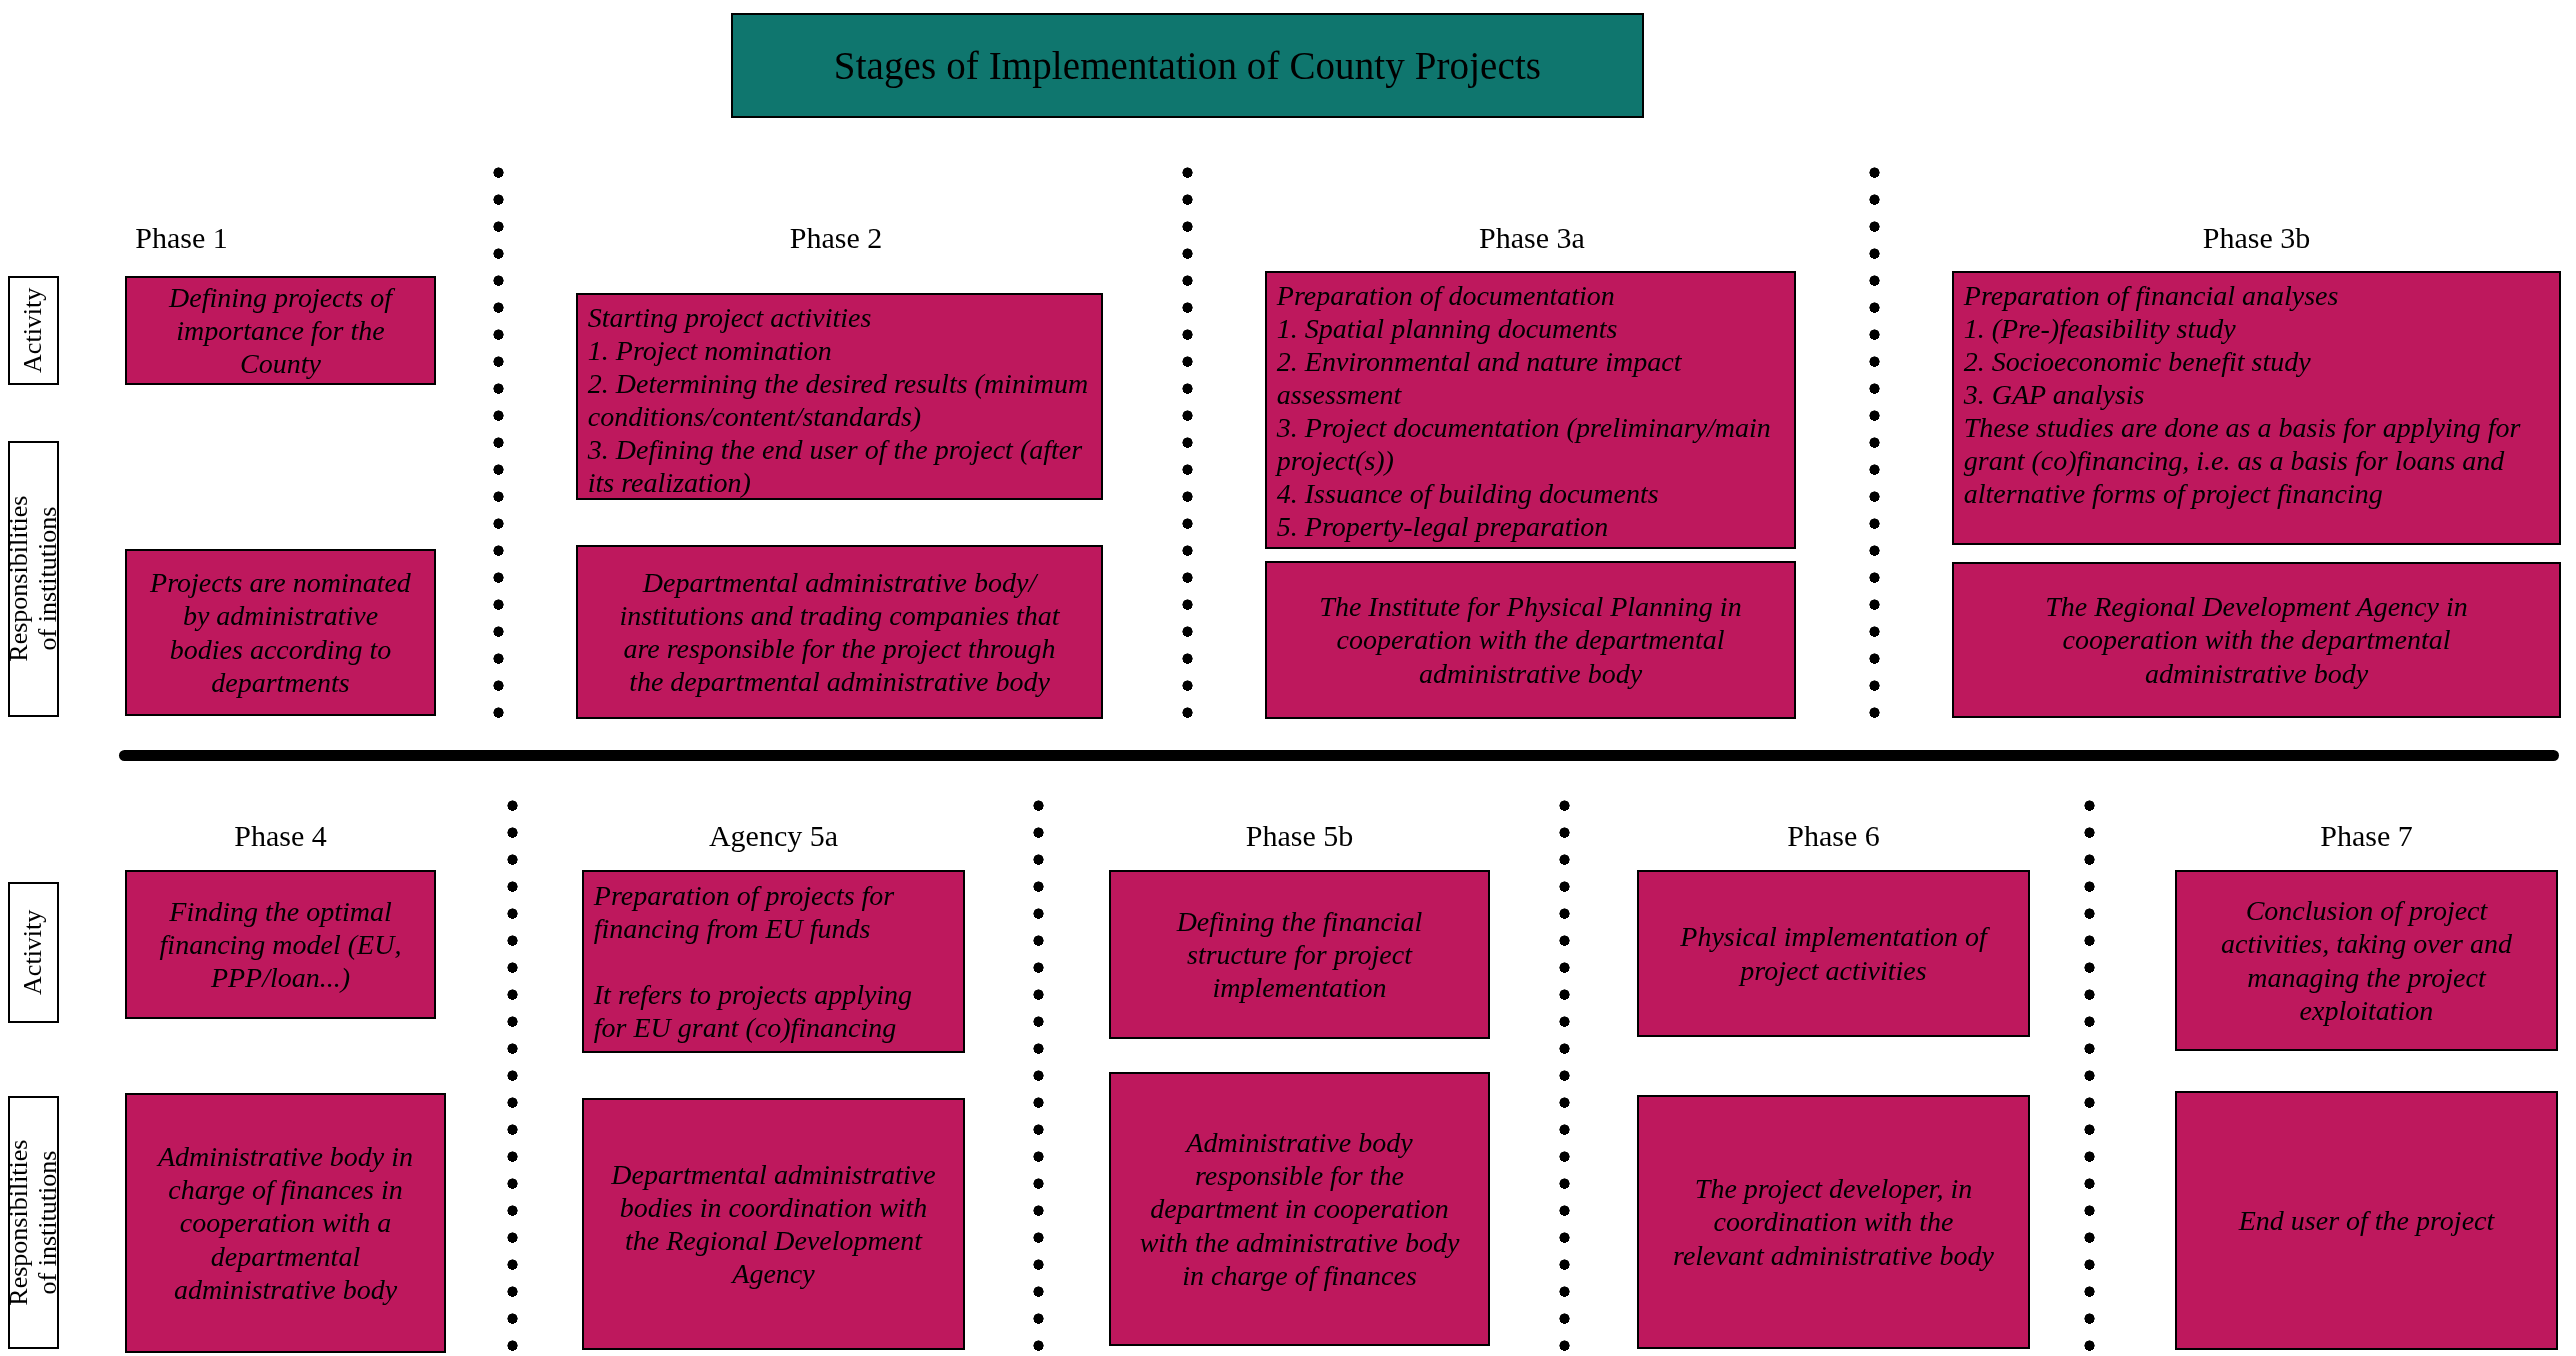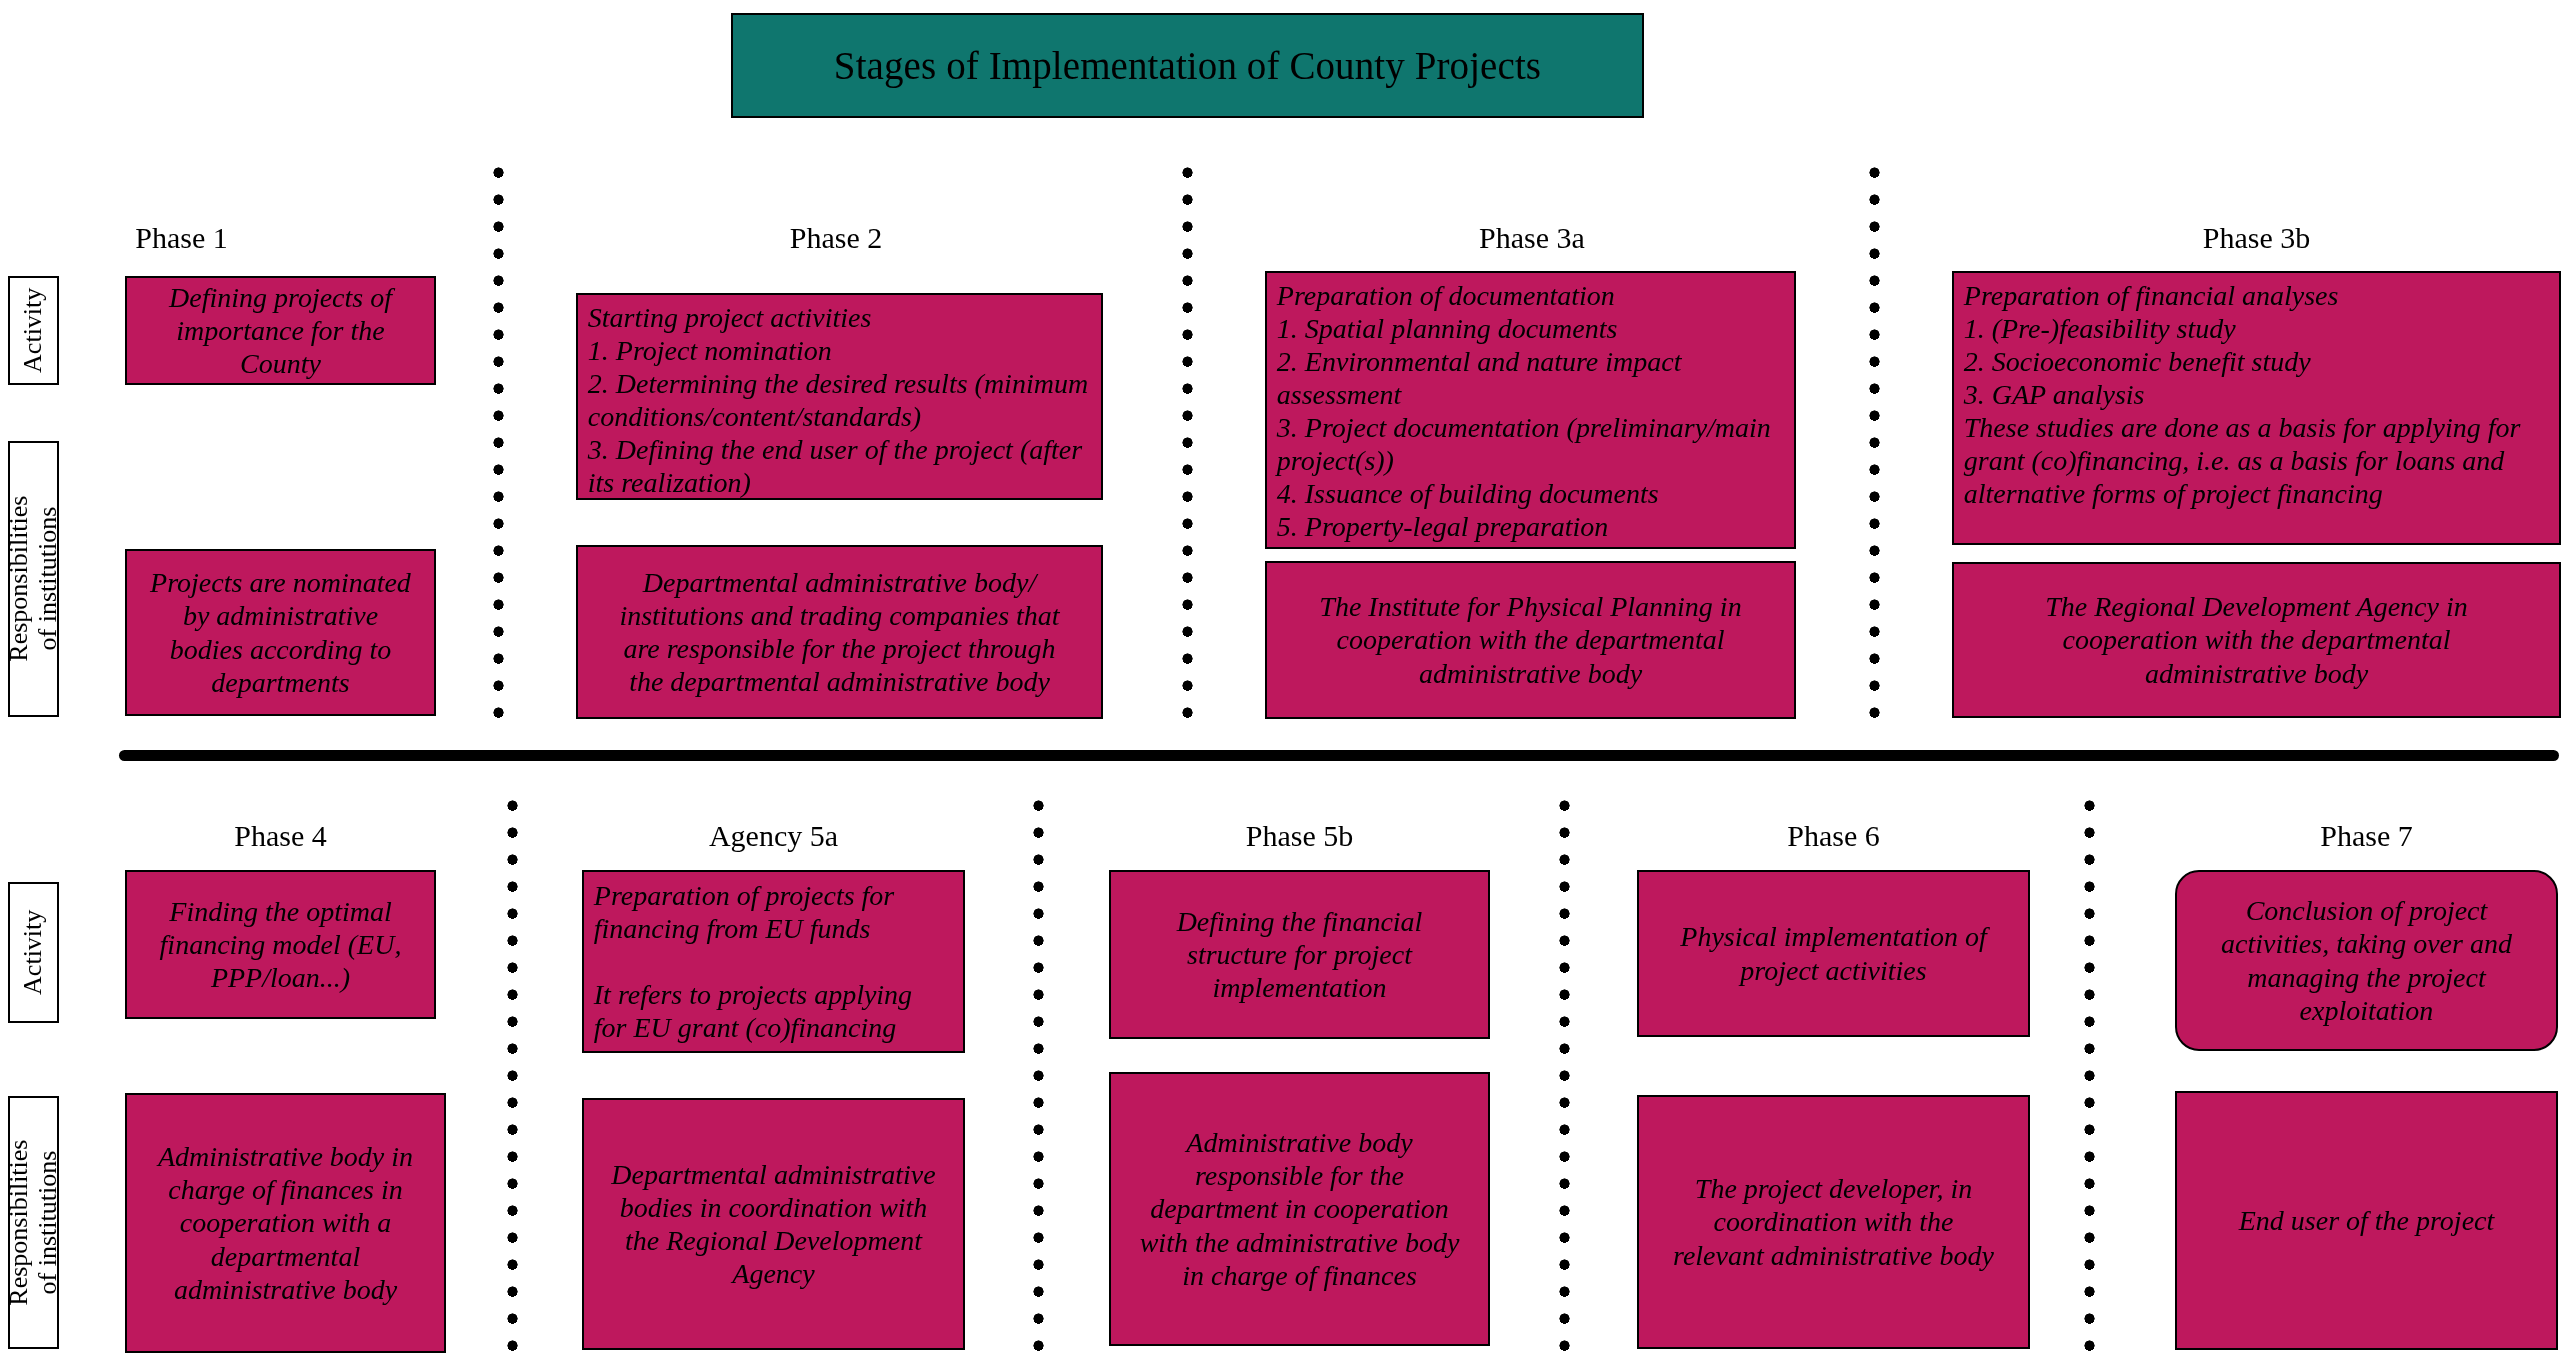--- a/index.html
+++ b/index.html
@@ -202,21 +202,21 @@
     <div class="txt">Physical implementation of
 project activities</div>
   </div>
   <div class="abs cbox" style="left:1637px;top:1095px;width:393px;height:254px;">
     <div class="txt">The project developer, in
 coordination with the
 relevant administrative body</div>
   </div>
 
   <div class="abs phase-label" style="left:2175px;top:821px;width:383px;">Phase 7</div>
-  <div class="abs cbox" style="left:2175px;top:870px;width:383px;height:181px;border-radius:24px;">
+  <div class="abs cbox" style="left:2175px;top:870px;width:383px;height:181px;">
     <div class="txt">Conclusion of project
 activities, taking over and
 managing the project
 exploitation</div>
   </div>
   <div class="abs cbox" style="left:2175px;top:1091px;width:383px;height:259px;">
     <div class="txt">End user of the project</div>
   </div>
 
 </div>

